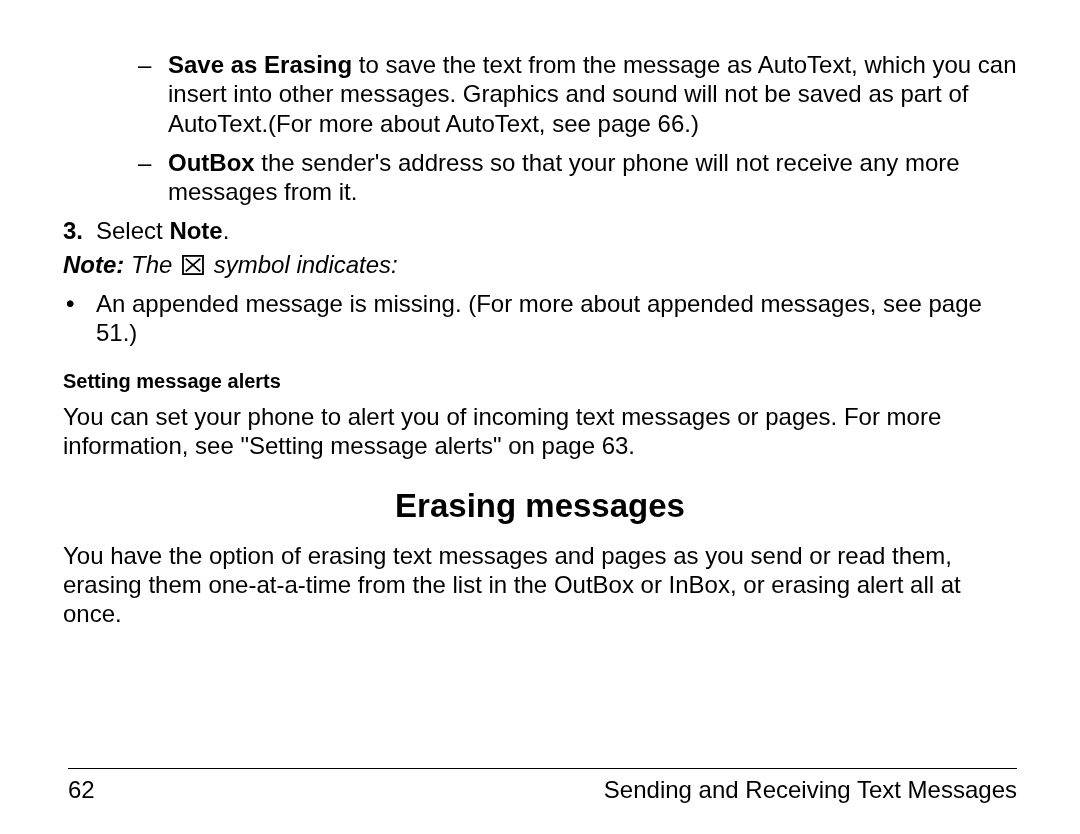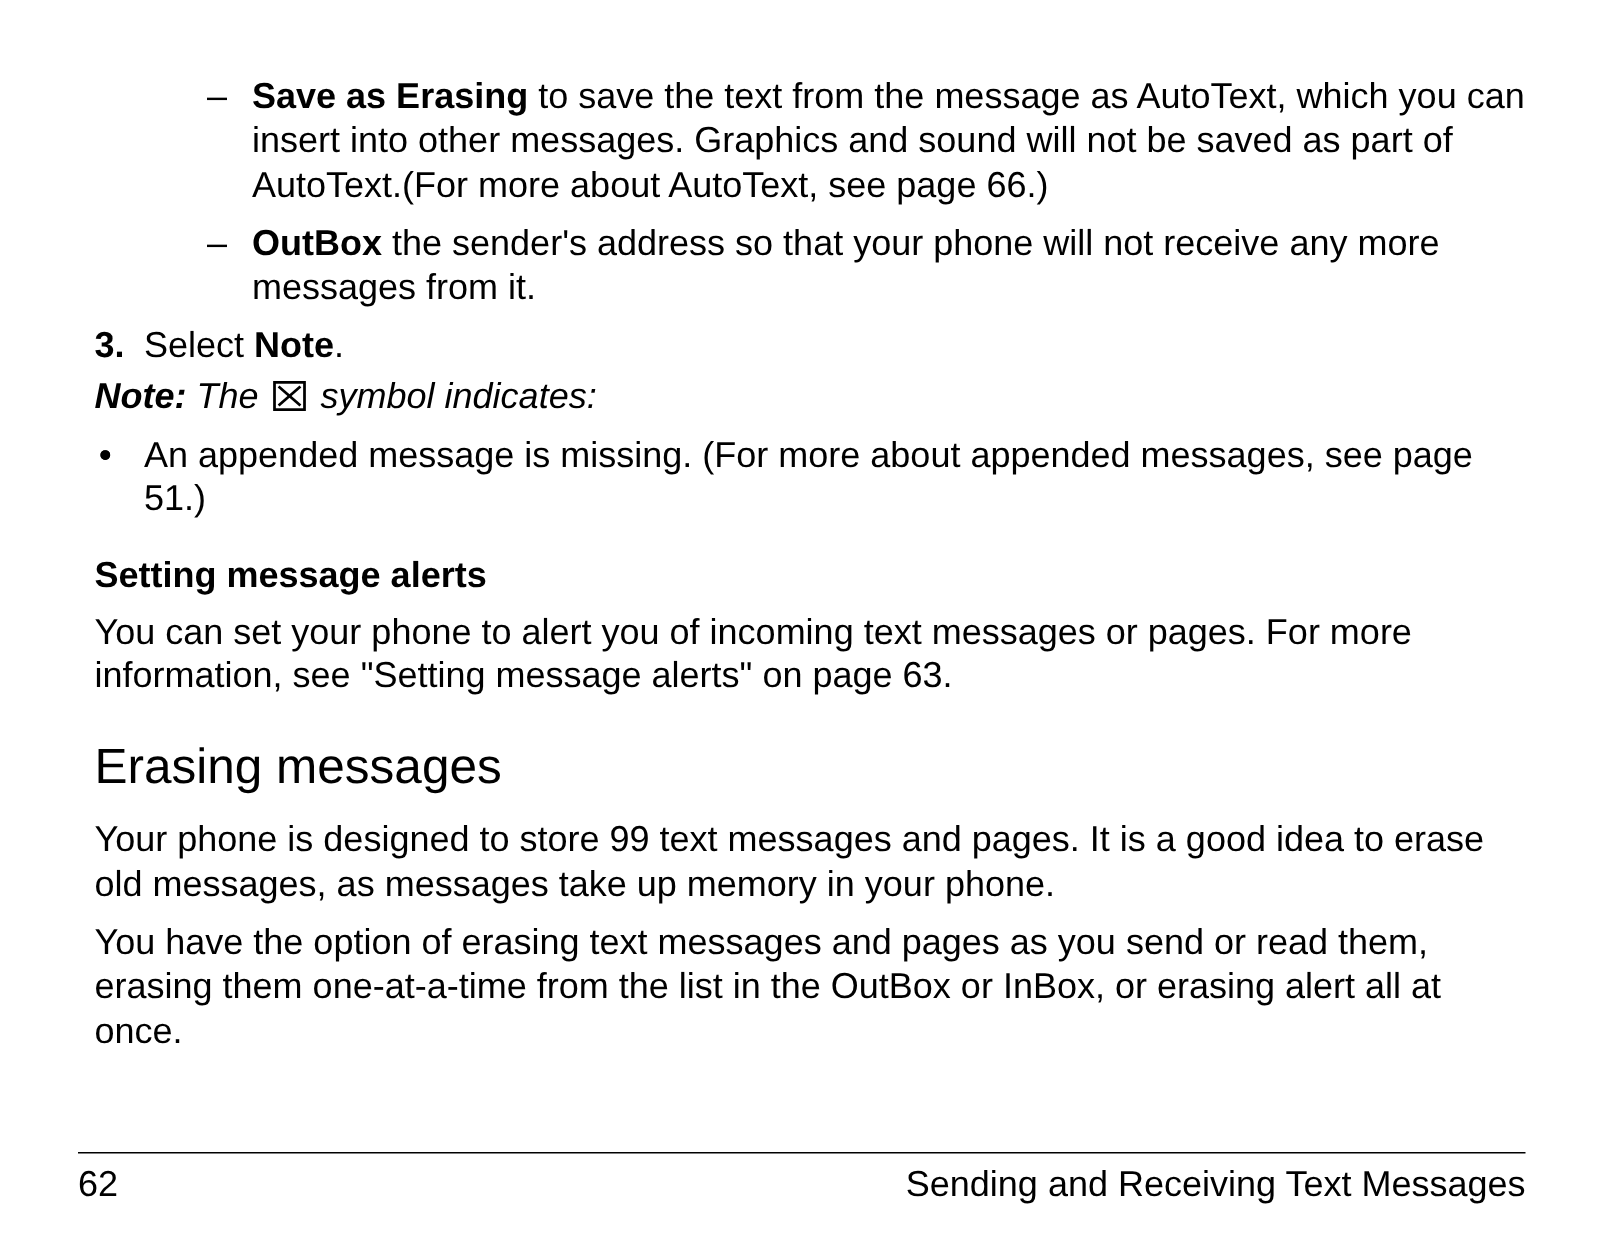--- a/index.html
+++ b/index.html
@@ -62,44 +62,45 @@
     position: relative;
     padding-left: 33px;
     margin-bottom: 6px;
   }
   .bullet-item .dot {
     position: absolute;
     left: 3px;
     top: 0;
   }
   h3.subheading {
-    font-size: 24px;
+    font-size: 20px;
     font-weight: bold;
     margin: 0 0 8px 0;
   }
   h2.heading {
     font-size: 33px;
-    font-weight: normal;
+    font-weight: bold;
     margin: 26px 0 14px 0;
+    text-align: center;
   }
   p.para {
     margin: 0 0 10px 0;
   }
   .boxed-x {
     display: inline-block;
     vertical-align: -2px;
     margin: 0 3px;
   }
   .boxed-x svg {
     width: 22px;
     height: 20px;
   }
   .footer {
     position: absolute;
-    left: 52px;
+    left: 68px;
     right: 63px;
     bottom: 30px;
   }
   .footer-rule {
     border: none;
     border-top: 1px solid #000;
     margin: 0 0 6px 0;
   }
   .footer-row {
     display: flex;
@@ -147,21 +148,20 @@
     <div class="bullet-item">
       <span class="dot">•</span>
       <span>An appended message is missing. (For more about appended messages, see page 51.)</span>
     </div>
   </div>
 
   <h3 class="subheading">Setting message alerts</h3>
   <p class="para">You can set your phone to alert you of incoming text messages or pages. For more information, see "Setting message alerts" on page 63.</p>
 
   <h2 class="heading">Erasing messages</h2>
-  <p class="para">Your phone is designed to store 99 text messages and pages. It is a good idea to erase old messages, as messages take up memory in your phone.</p>
   <p class="para">You have the option of erasing text messages and pages as you send or read them, erasing them one-at-a-time from the list in the OutBox or InBox, or erasing alert all at once.</p>
 
   <div class="footer">
     <hr class="footer-rule">
     <div class="footer-row">
       <span>62</span>
       <span>Sending and Receiving Text Messages</span>
     </div>
   </div>
 

